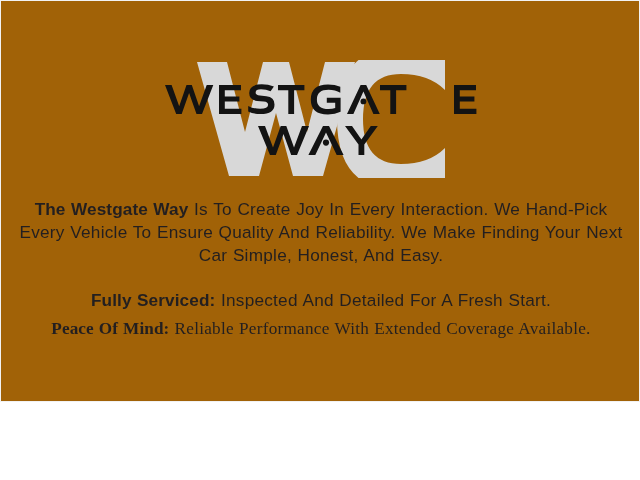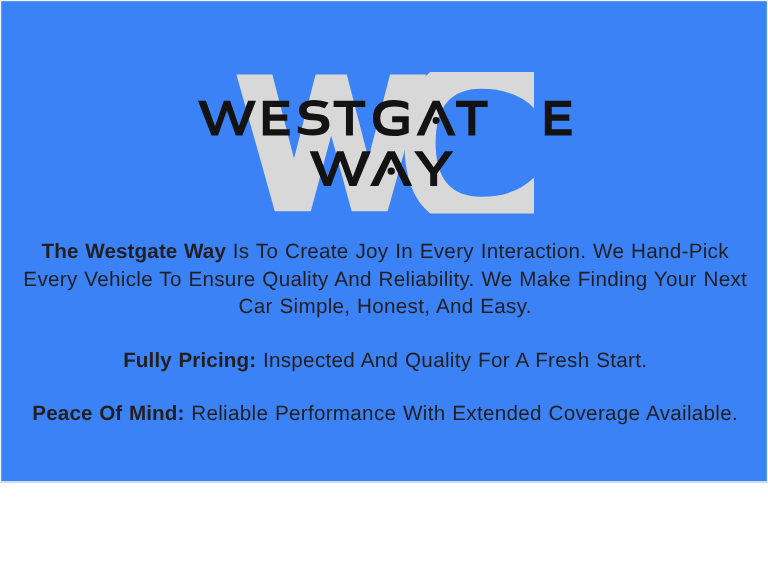--- a/index.html
+++ b/index.html
@@ -12,21 +12,21 @@
     height: 480px;
     overflow: hidden;
     font-family: "Liberation Sans", sans-serif;
   }
 
   .canvas {
     position: relative;
     box-sizing: border-box;
     width: 640px;
     height: 402px;
-    background: #3b82f6;
+    background: #a16207;
     border: 1px solid #f2f2f3;
     overflow: hidden;
   }
 
   
   .logo-block {
     position: absolute;
     left: 0;
     top: 52px;
     width: 640px;
@@ -96,21 +96,22 @@
   .para.intro {
     font-size: 17.2px;
     line-height: 23.2px;
   }
 
   .para.spaced {
     margin-top: 21px;
   }
 
   .para.final {
-    margin-top: 21px;
+    margin-top: 5px;
+    font-family: Liberation Serif, serif;
   }
 
   .lead {
     font-weight: bold;
     letter-spacing: 0.1px;
   }
 
   .copy-text {
     font-weight: normal;
   }
@@ -173,20 +174,20 @@
         </svg>
       </div>
 
     </div>
   </div>
 
   <div class="copy-block">
 
     <p class="para intro"><span class="lead">The Westgate Way</span><span class="copy-text"> Is To Create Joy In Every Interaction. We Hand-Pick Every Vehicle To Ensure Quality And Reliability. We Make Finding Your Next Car Simple, Honest, And Easy.</span></p>
 
-    <p class="para spaced"><span class="lead">Fully Pricing:</span><span class="copy-text"> Inspected And Quality For A Fresh Start.</span></p>
+    <p class="para spaced"><span class="lead">Fully Serviced:</span><span class="copy-text"> Inspected And Detailed For A Fresh Start.</span></p>
 
 
     <p class="para final"><span class="lead">Peace Of Mind:</span><span class="copy-text"> Reliable Performance With Extended Coverage Available.</span></p>
 
   </div>
 
 </div>
 
 </body></html>

